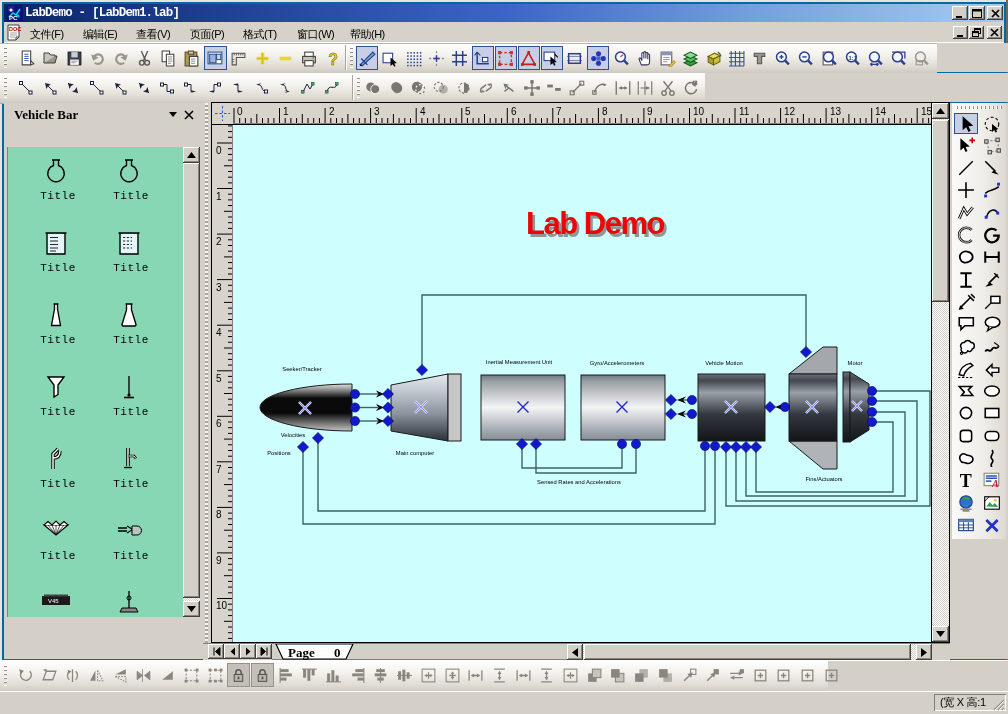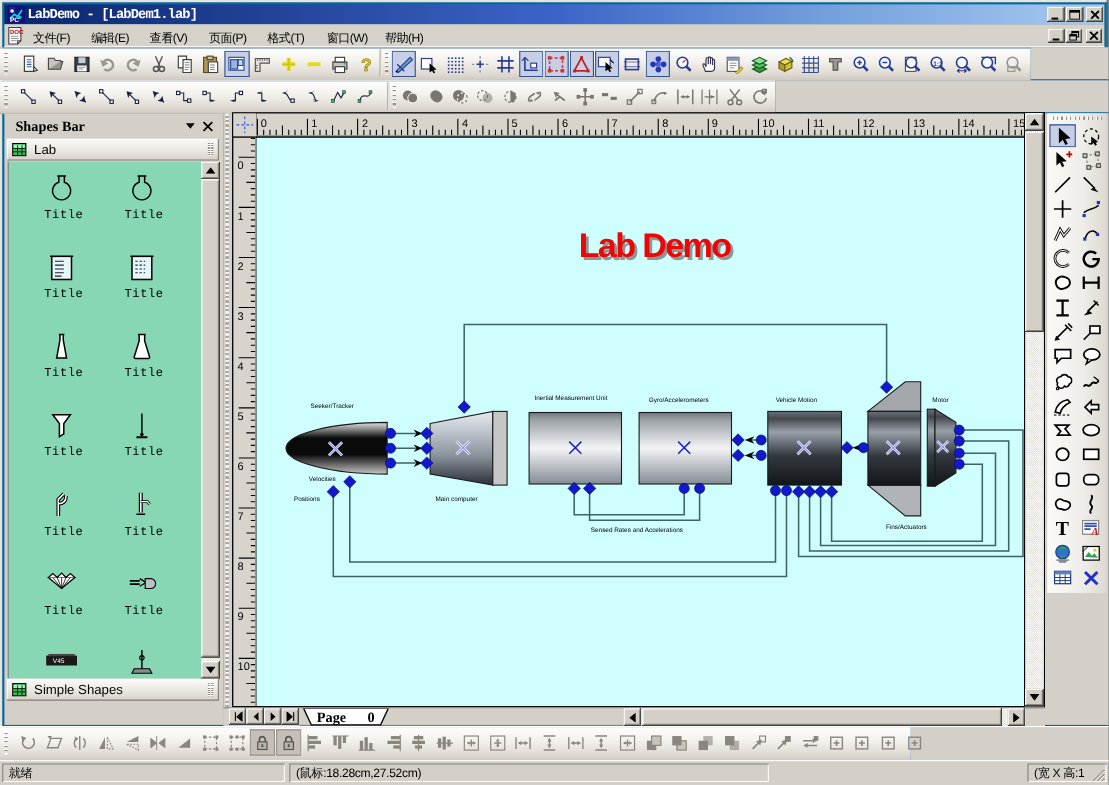--- a/index.html
+++ b/index.html
@@ -560,30 +560,25 @@
       </svg>
     </div>
     <div class="a ic " style="left:679.8000000000003px;top:76px;width:21.7px;height:24px">
       <svg width="18" height="18" viewBox="0 0 16 16">
         <path d="M12 5 A5 5 0 1 0 13 9" fill="none" stroke="#7A766E" stroke-width="1.3"></path>
         <path d="M13 2 l-1 5 -3.5 -2.5Z" fill="#7A766E"></path>
         <rect x="10" y="2" width="3" height="3" fill="none" stroke="#7A766E"></rect>
       </svg>
     </div>
 <div class="a" style="left:4px;top:103px;width:199px;height:556px;background:#D4D0C8;"></div>
-<div class="a" style="left:14px;top:107px;font-family:'Liberation Serif',serif;font-weight:bold;font-size:13px;color:#000;">Shapes Bar</div>
+<div class="a" style="left:14px;top:107px;font-family:'Liberation Serif',serif;font-weight:bold;font-size:13px;color:#000;">Vehicle Bar</div>
 <svg class="a" style="left:168px;top:110px" width="30" height="10">
       <path d="M1 2 L9 2 L5 7 Z" fill="#000"></path>
       <path d="M17 1 L25 9 M25 1 L17 9" stroke="#000" stroke-width="1.6"></path>
     </svg>
-<div class="a hdr" style="left:6px;top:126px;width:193px;height:20px;display:flex;align-items:center;font-size:12px;"><svg width="14" height="13" style="margin:0 6px 0 5px">
-        <rect x="0.5" y="0.5" width="12" height="11" fill="#38C058" stroke="#000"></rect>
-        <rect x="1.5" y="1.5" width="10" height="3" fill="#A8F0C0"></rect>
-        <path d="M1 5 h11 M1 8 h11 M5 2 v9 M9 2 v9" stroke="#000" stroke-width="0.7"></path>
-      </svg>Lab<div class="a" style="left:183px;top:4px;width:2px;height:12px;background:repeating-linear-gradient(180deg,#928D85 0 1px,#fff 1px 2px)"></div><div class="a" style="left:186px;top:4px;width:2px;height:12px;background:repeating-linear-gradient(180deg,#928D85 0 1px,#fff 1px 2px)"></div></div>
 <div class="a" style="left:7px;top:147px;width:176px;height:470px;background:#87D7B4;border-left:1px solid #808080;"></div>
 <div class="a dith" style="left:183px;top:147px;width:17px;height:470px;"></div>
 <div class="a btn" style="left:183px;top:147px;width:17px;height:16px;">
       <svg width="9" height="6">
         <path d="M4.5 0 L9 6 H0 Z" fill="#000"></path>
       </svg>
     </div>
 <div class="a btn" style="left:183px;top:601px;width:17px;height:16px;">
       <svg width="9" height="6">
         <path d="M4.5 6 L9 0 H0 Z" fill="#000"></path>
@@ -656,25 +651,20 @@
 <svg class="a" style="left:41px;top:592px" width="30" height="26" viewBox="0 0 30 26">
       <rect x="1" y="4" width="28" height="9" fill="#1A1A1A"></rect>
       <rect x="3" y="2.5" width="24" height="2" fill="#444"></rect>
       <text x="7" y="11" font-size="6" fill="#fff">V45</text>
     </svg>
 <svg class="a" style="left:114px;top:590px" width="30" height="26" viewBox="0 0 30 26">
       <path d="M15 1 V18" stroke="#000" stroke-width="1.3"></path>
       <path d="M8 18 h14 l2 4 H6 Z" fill="#888" stroke="#000"></path>
       <circle cx="15" cy="8" r="2" fill="none" stroke="#000"></circle>
     </svg>
-<div class="a hdr" style="left:6px;top:617px;width:193px;height:20px;display:flex;align-items:center;font-size:12px;"><svg width="14" height="13" style="margin:0 6px 0 5px">
-        <rect x="0.5" y="0.5" width="12" height="11" fill="#38C058" stroke="#000"></rect>
-        <rect x="1.5" y="1.5" width="10" height="3" fill="#A8F0C0"></rect>
-        <path d="M1 5 h11 M1 8 h11 M5 2 v9 M9 2 v9" stroke="#000" stroke-width="0.7"></path>
-      </svg>Simple Shapes<div class="a" style="left:183px;top:4px;width:2px;height:12px;background:repeating-linear-gradient(180deg,#928D85 0 1px,#fff 1px 2px)"></div><div class="a" style="left:186px;top:4px;width:2px;height:12px;background:repeating-linear-gradient(180deg,#928D85 0 1px,#fff 1px 2px)"></div></div>
 <div class="a" style="left:203px;top:103px;width:8px;height:556px;background:#D4D0C8 repeating-linear-gradient(180deg,rgba(255,255,255,0.7) 0 2px,rgba(130,125,118,0.5) 2px 4px);background-size:3px 100%;background-repeat:no-repeat;background-position:2px 0;"></div>
 <div class="a" style="left:211px;top:102px;width:739px;height:541px;background:#000;"></div>
 <div class="a" style="left:212px;top:103px;width:21px;height:21px;background:#D8D4CC;">
       <svg width="21" height="21">
         <path d="M10.5 3 V18 M3 10.5 H18" stroke="#2B50E8" stroke-dasharray="2.5 2" fill="none"></path>
       </svg>
     </div>
 <svg class="a" style="left:233px;top:103px" width="698" height="21" viewBox="0 0 698 21">
       <rect width="698" height="21" fill="#D8D4CC"></rect>
       <path d="M1.0 5 V20 M6.7 15 V20 M12.4 15 V20 M18.1 15 V20 M23.8 11 V20 M29.5 15 V20 M35.2 15 V20 M40.9 15 V20 M46.5 5 V20 M52.2 15 V20 M57.9 15 V20 M63.6 15 V20 M69.3 11 V20 M75.0 15 V20 M80.7 15 V20 M86.4 15 V20 M92.1 5 V20 M97.8 15 V20 M103.5 15 V20 M109.2 15 V20 M114.9 11 V20 M120.6 15 V20 M126.3 15 V20 M132.0 15 V20 M137.6 5 V20 M143.3 15 V20 M149.0 15 V20 M154.7 15 V20 M160.4 11 V20 M166.1 15 V20 M171.8 15 V20 M177.5 15 V20 M183.2 5 V20 M188.9 15 V20 M194.6 15 V20 M200.3 15 V20 M206.0 11 V20 M211.7 15 V20 M217.4 15 V20 M223.1 15 V20 M228.8 5 V20 M234.4 15 V20 M240.1 15 V20 M245.8 15 V20 M251.5 11 V20 M257.2 15 V20 M262.9 15 V20 M268.6 15 V20 M274.3 5 V20 M280.0 15 V20 M285.7 15 V20 M291.4 15 V20 M297.1 11 V20 M302.8 15 V20 M308.5 15 V20 M314.2 15 V20 M319.8 5 V20 M325.5 15 V20 M331.2 15 V20 M336.9 15 V20 M342.6 11 V20 M348.3 15 V20 M354.0 15 V20 M359.7 15 V20 M365.4 5 V20 M371.1 15 V20 M376.8 15 V20 M382.5 15 V20 M388.2 11 V20 M393.9 15 V20 M399.6 15 V20 M405.3 15 V20 M410.9 5 V20 M416.6 15 V20 M422.3 15 V20 M428.0 15 V20 M433.7 11 V20 M439.4 15 V20 M445.1 15 V20 M450.8 15 V20 M456.5 5 V20 M462.2 15 V20 M467.9 15 V20 M473.6 15 V20 M479.3 11 V20 M485.0 15 V20 M490.7 15 V20 M496.4 15 V20 M502.0 5 V20 M507.7 15 V20 M513.4 15 V20 M519.1 15 V20 M524.8 11 V20 M530.5 15 V20 M536.2 15 V20 M541.9 15 V20 M547.6 5 V20 M553.3 15 V20 M559.0 15 V20 M564.7 15 V20 M570.4 11 V20 M576.1 15 V20 M581.8 15 V20 M587.5 15 V20 M593.1 5 V20 M598.8 15 V20 M604.5 15 V20 M610.2 15 V20 M615.9 11 V20 M621.6 15 V20 M627.3 15 V20 M633.0 15 V20 M638.7 5 V20 M644.4 15 V20 M650.1 15 V20 M655.8 15 V20 M661.5 11 V20 M667.2 15 V20 M672.9 15 V20 M678.6 15 V20 M684.2 5 V20 M689.9 15 V20 M695.6 15 V20" stroke="#000" stroke-width="1"></path>
@@ -1343,19 +1333,17 @@
         <path d="M8 5.5 V10.5 M5.5 8 H10.5" stroke="#8A867E" stroke-width="1.4"></path>
       </svg>
     </div>
 <div class="a ic " style="left:820px;top:663px;width:23px;height:24px">
       <svg width="17" height="17" viewBox="0 0 16 16">
         <rect x="3" y="3" width="10" height="10" fill="none" stroke="#8A867E" stroke-width="1.2"></rect>
         <path d="M8 5.5 V10.5 M5.5 8 H10.5" stroke="#8A867E" stroke-width="1.4"></path>
       </svg>
     </div>
 <div class="a" style="left:0px;top:691px;width:1008px;height:23px;background:#D4D0C8;border-top:1px solid #fff;"></div>
-<div class="a sunk" style="left:2px;top:694px;width:257px;height:17px;padding:1px 6px;box-sizing:border-box;font-size:11px;color:#000;letter-spacing:-0.3px;white-space:nowrap;overflow:hidden;">就绪</div>
-<div class="a sunk" style="left:263px;top:694px;width:436px;height:17px;padding:1px 6px;box-sizing:border-box;font-size:11px;color:#000;letter-spacing:-0.3px;white-space:nowrap;overflow:hidden;">(鼠标:18.28cm,27.52cm)</div>
 <div class="a sunk" style="left:934px;top:694px;width:72px;height:17px;padding:1px 6px;box-sizing:border-box;font-size:11px;color:#000;letter-spacing:-0.3px;white-space:nowrap;overflow:hidden;">(宽 X 高:1</div>
 <svg class="a" style="left:993px;top:699px" width="12" height="12">
       <path d="M11 1 L1 11 M11 5 L5 11 M11 9 L9 11" stroke="#928D85" stroke-width="1.4"></path>
       <path d="M11 2 L2 11 M11 6 L6 11 M11 10 L10 11" stroke="#fff" stroke-width="0.8"></path>
     </svg>
 </div>
 </body></html>

